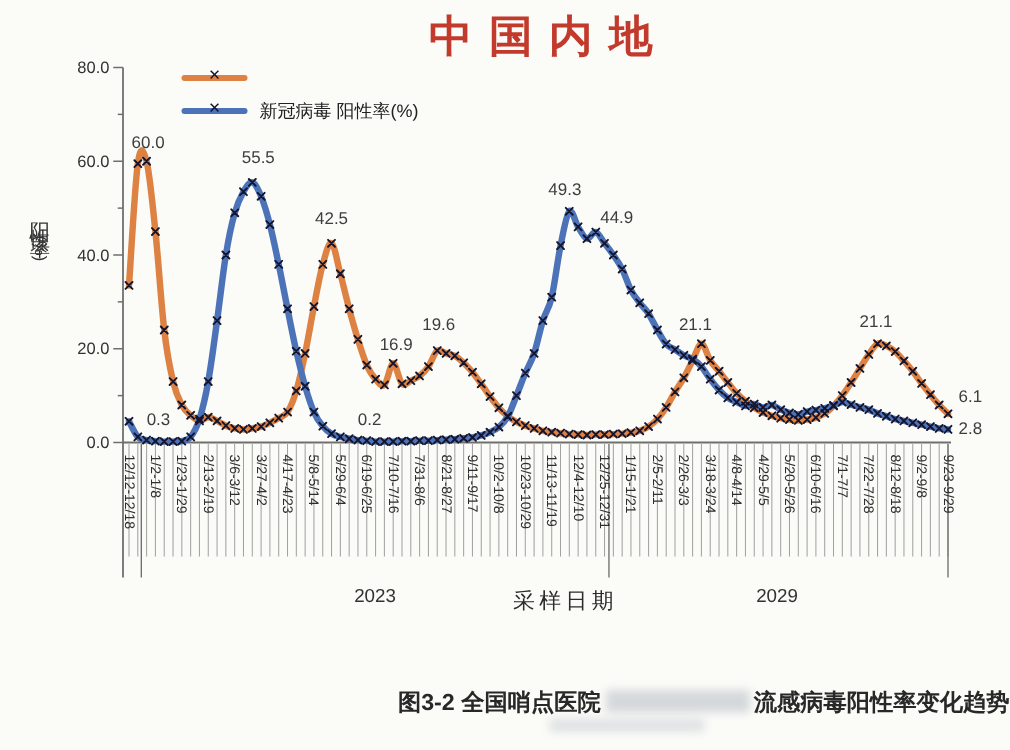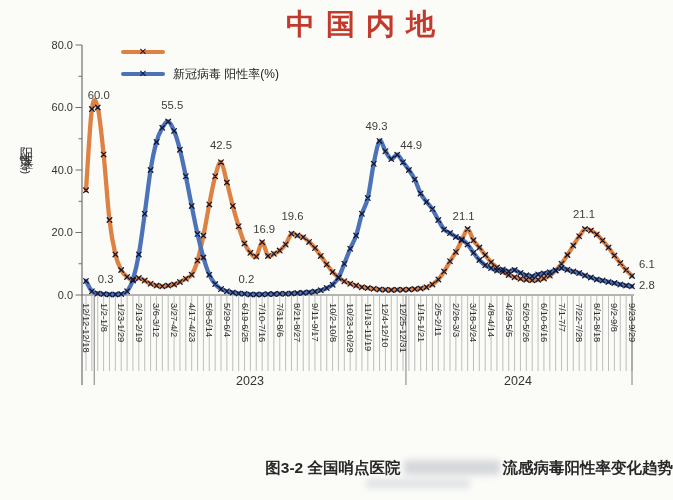--- a/index.html
+++ b/index.html
@@ -12,21 +12,21 @@
   .legend{position:absolute;left:121px;top:42px;}
   .legend-item{display:flex;align-items:center;height:20px;margin-bottom:2px;}
   .sample{position:relative;width:44px;height:4.5px;border-radius:2px;flex:0 0 auto;}
   .sample .xmark{position:absolute;left:50%;top:50%;transform:translate(-50%,-54%);
          font-size:10px;font-weight:bold;color:#10102a;font-style:normal;line-height:1;}
   .legend-label{margin-left:8px;font-size:12px;color:#222;white-space:nowrap;}
   .ytitle{position:absolute;left:17px;top:137px;display:flex;flex-direction:column;
          align-items:center;color:#333;}
   .ytitle .cjk{writing-mode:vertical-lr;text-orientation:upright;font-size:13.5px;letter-spacing:5px;}
   .ytitle .unit{writing-mode:vertical-lr;font-size:11px;margin-top:5px;}
-  .year{position:absolute;top:374px;width:100px;text-align:center;font-size:12.5px;color:#333;}
+  .year{position:absolute;top:390px;width:100px;text-align:center;font-size:12.5px;color:#333;}
   .y2023{left:200px;}
   .y2024{left:468px;}
   .xtitle{position:absolute;left:302px;top:391px;width:150px;text-align:center;
          font-size:14.5px;letter-spacing:3px;color:#2b2b2b;font-weight:500;}
   .caption{position:absolute;left:0;top:458px;width:673px;text-align:right;
          font-size:15.5px;font-weight:600;color:#282828;white-space:nowrap;}
   .redact{display:inline-block;vertical-align:-2px;width:96px;height:15px;margin:0 3px;
          background:#b7bcc4;border-radius:2px;filter:blur(3px);opacity:.55;}
   .smudge2{position:absolute;left:366px;top:479px;width:104px;height:9px;
          background:#aab2bd;border-radius:3px;filter:blur(3px);opacity:.33;}
@@ -215,19 +215,20 @@
       <span class="legend-label">新冠病毒 阳性率(%)</span>
     </div>
   </div>
 
   <div class="ytitle">
     <span class="cjk">阳性率</span>
     <span class="unit">(%)</span>
   </div>
 
   <div class="year y2023">2023</div>
-  <div class="year y2024">2024</div>
+  <div class="year y2024">2029</div>
+  <div class="xtitle">采样日期</div>
 
   <div class="caption">
     <span>图3-2 全国哨点医院</span><span class="redact"></span><span>流感病毒阳性率变化趋势</span>
   </div>
   <div class="smudge2"></div>
 </div>
 
 </body></html>

